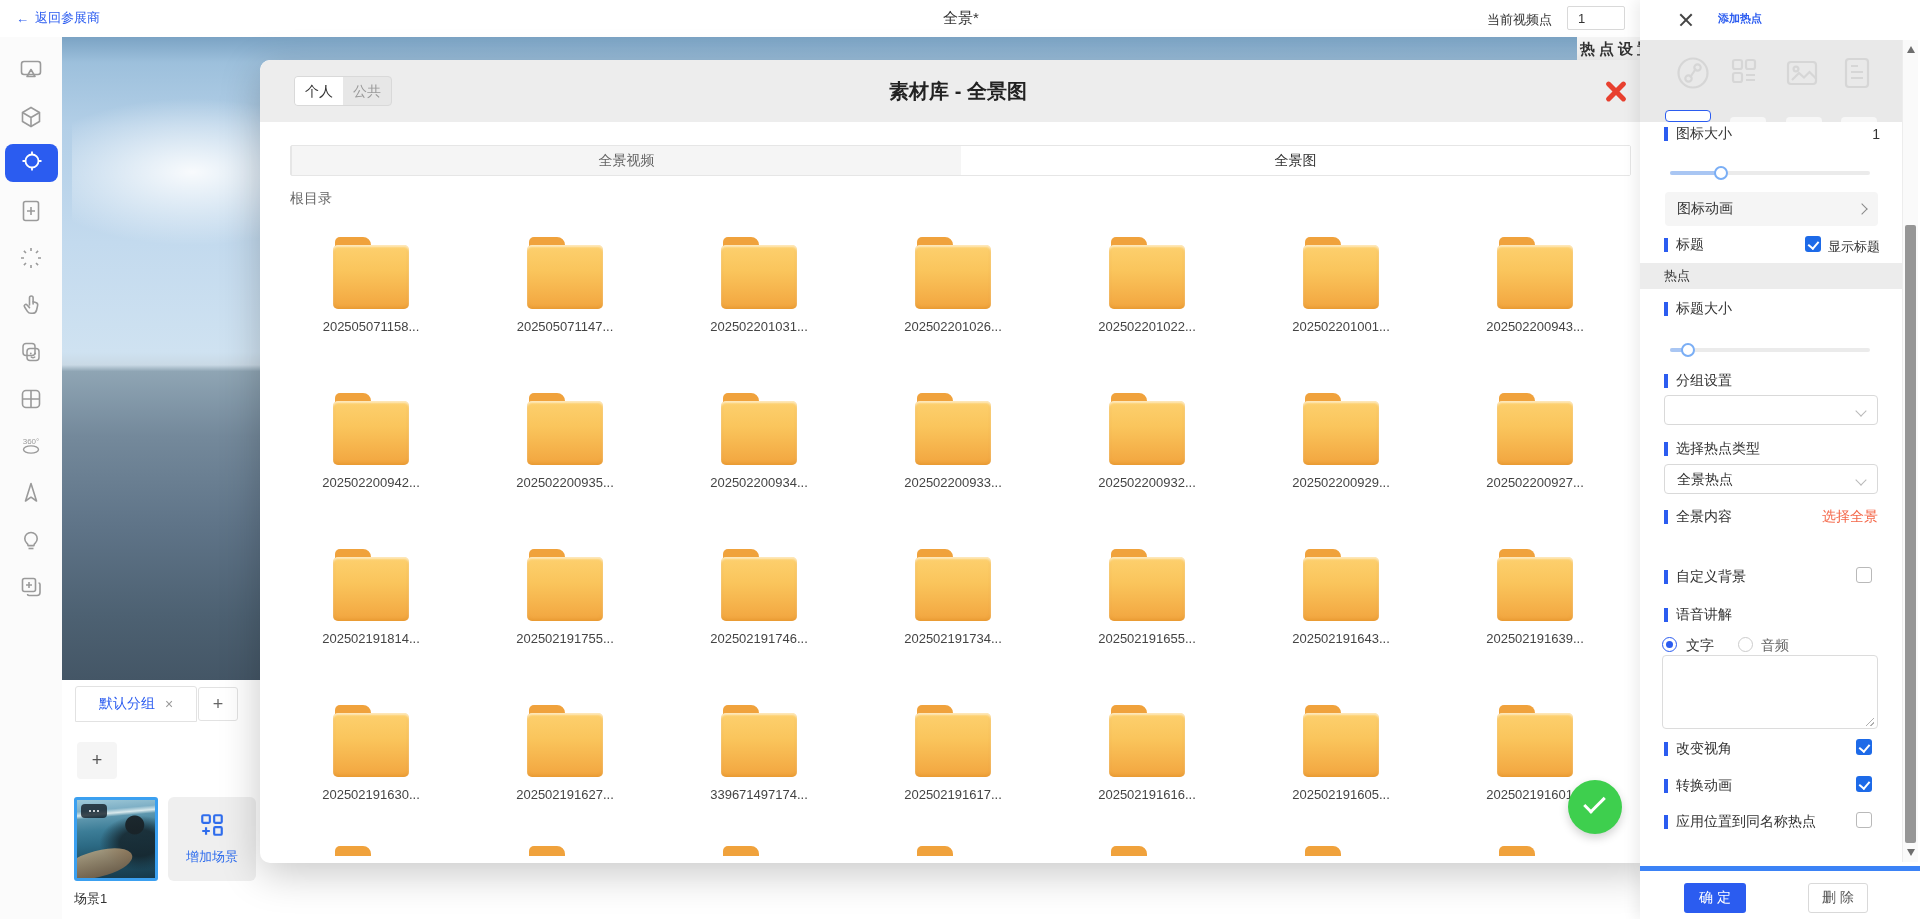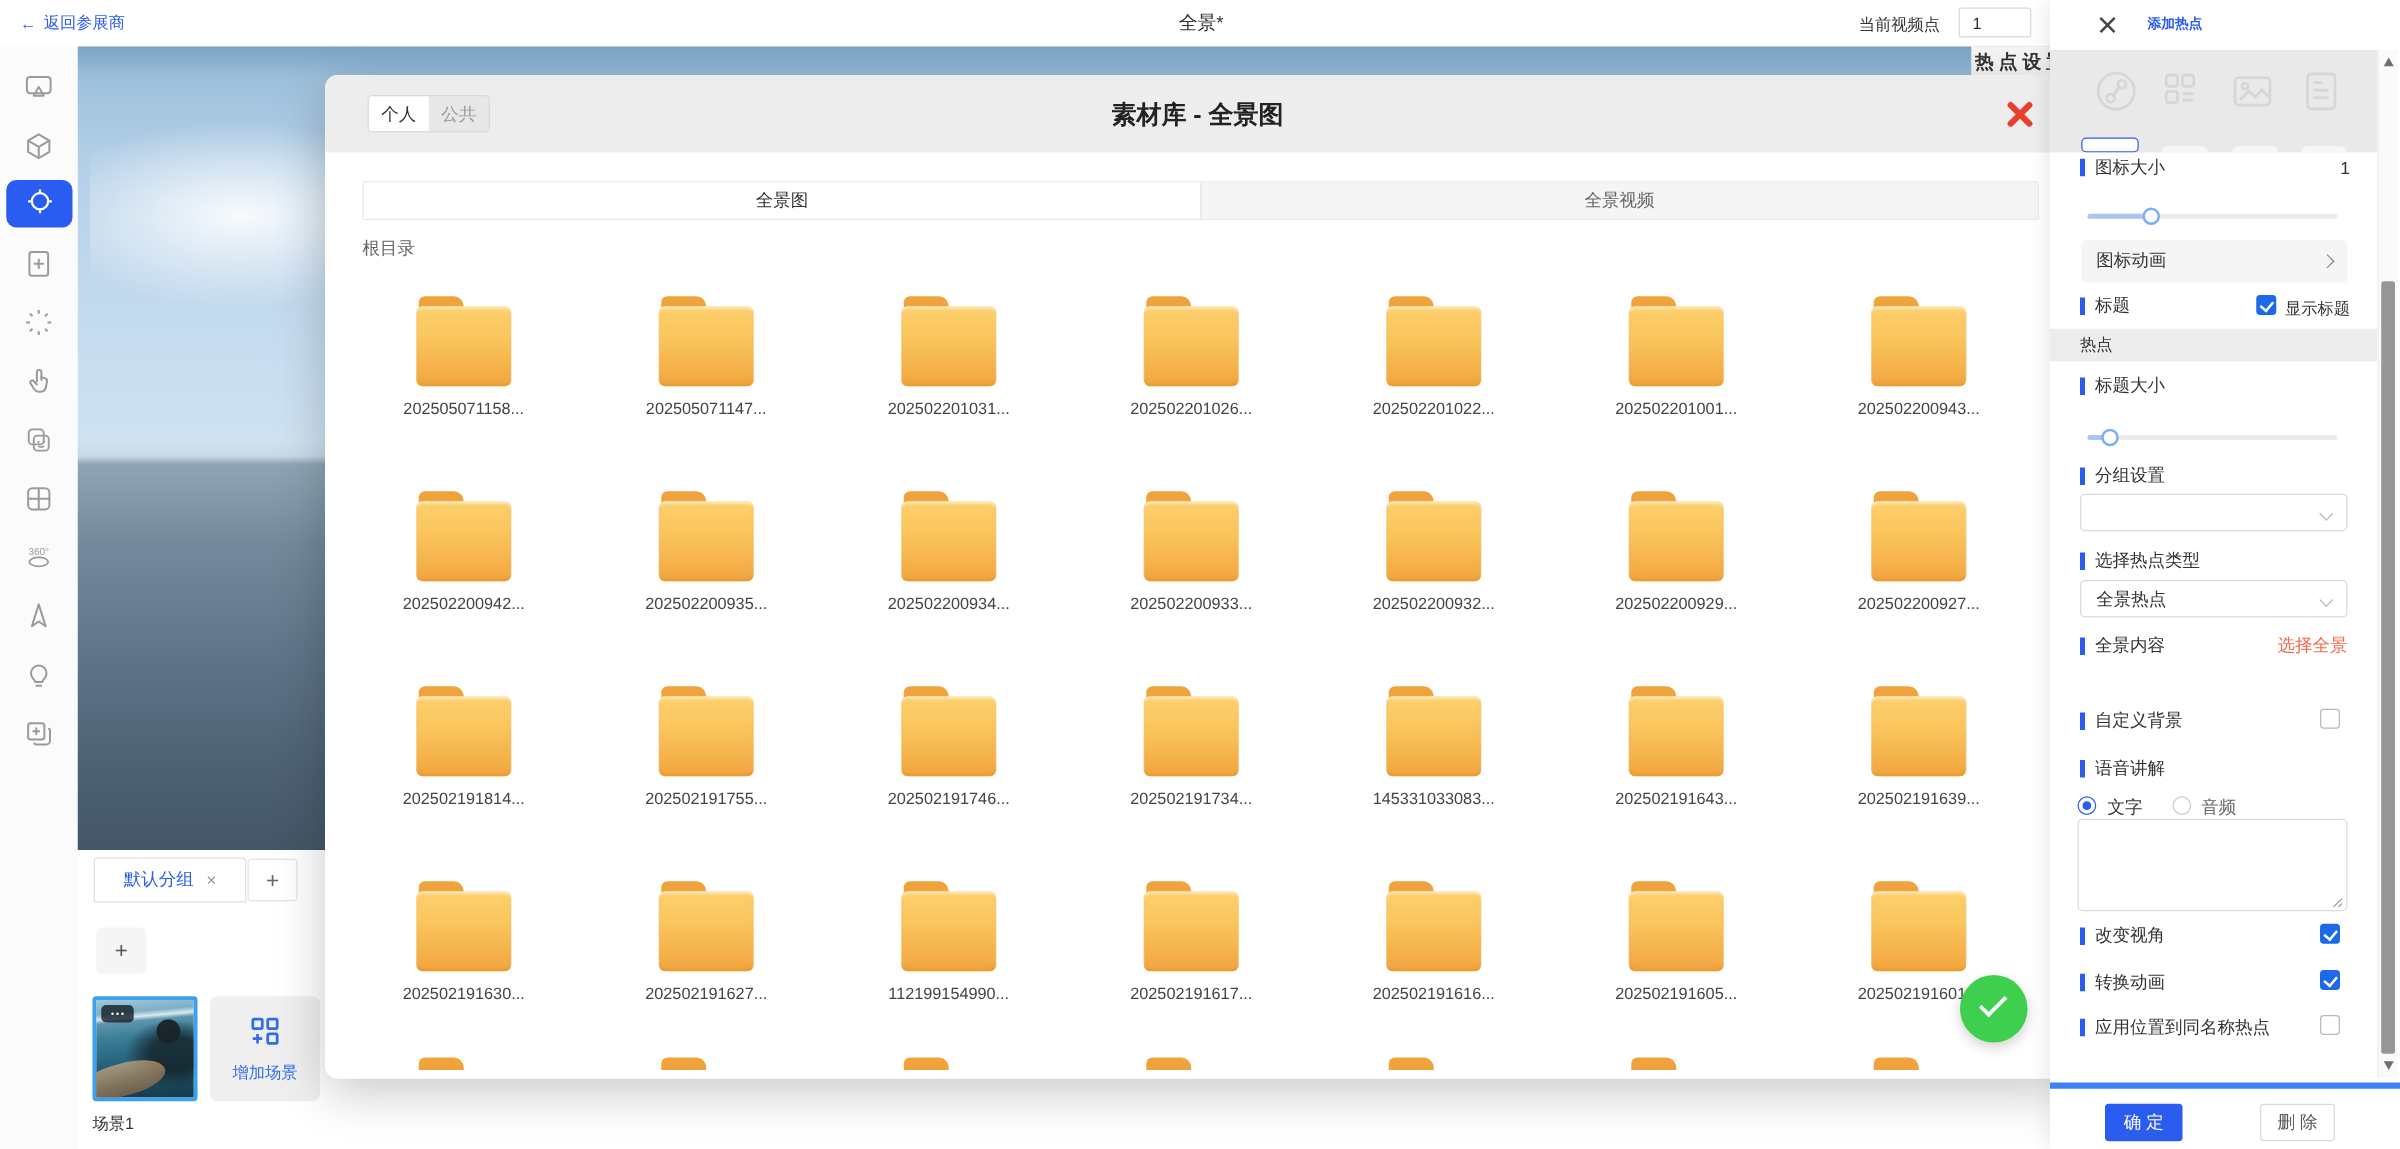--- a/index.html
+++ b/index.html
@@ -245,22 +245,22 @@
 <div class="modal">
   <div class="m-header">
     <div class="seg">
       <div class="seg-item active">个人</div>
       <div class="seg-item">公共</div>
     </div>
     <div class="m-title">素材库 - 全景图</div>
     <div class="m-close"></div>
   </div>
   <div class="type-tabs">
+    <div class="type-tab idle">全景视频</div>
     <div class="type-tab active">全景图</div>
-    <div class="type-tab idle">全景视频</div>
   </div>
   <div class="breadcrumb">根目录</div>
   <div id="folder-grid">
       <div class="folder-cell" style="left: 31px; top: 177px;">
         <div class="folder">
           <div class="folder-tab"></div>
           <div class="folder-body"></div>
         </div>
         <div class="folder-label">202505071158...</div>
       </div>
@@ -381,21 +381,21 @@
           <div class="folder-tab"></div>
           <div class="folder-body"></div>
         </div>
         <div class="folder-label">202502191734...</div>
       </div>
       <div class="folder-cell" style="left: 807px; top: 489px;">
         <div class="folder">
           <div class="folder-tab"></div>
           <div class="folder-body"></div>
         </div>
-        <div class="folder-label">145331033083...</div>
+        <div class="folder-label">202502191655...</div>
       </div>
       <div class="folder-cell" style="left: 1001px; top: 489px;">
         <div class="folder">
           <div class="folder-tab"></div>
           <div class="folder-body"></div>
         </div>
         <div class="folder-label">202502191643...</div>
       </div>
       <div class="folder-cell" style="left: 1195px; top: 489px;">
         <div class="folder">
@@ -416,21 +416,21 @@
           <div class="folder-tab"></div>
           <div class="folder-body"></div>
         </div>
         <div class="folder-label">202502191627...</div>
       </div>
       <div class="folder-cell" style="left: 419px; top: 645px;">
         <div class="folder">
           <div class="folder-tab"></div>
           <div class="folder-body"></div>
         </div>
-        <div class="folder-label">112199154990...</div>
+        <div class="folder-label">339671497174...</div>
       </div>
       <div class="folder-cell" style="left: 613px; top: 645px;">
         <div class="folder">
           <div class="folder-tab"></div>
           <div class="folder-body"></div>
         </div>
         <div class="folder-label">202502191617...</div>
       </div>
       <div class="folder-cell" style="left: 807px; top: 645px;">
         <div class="folder">

